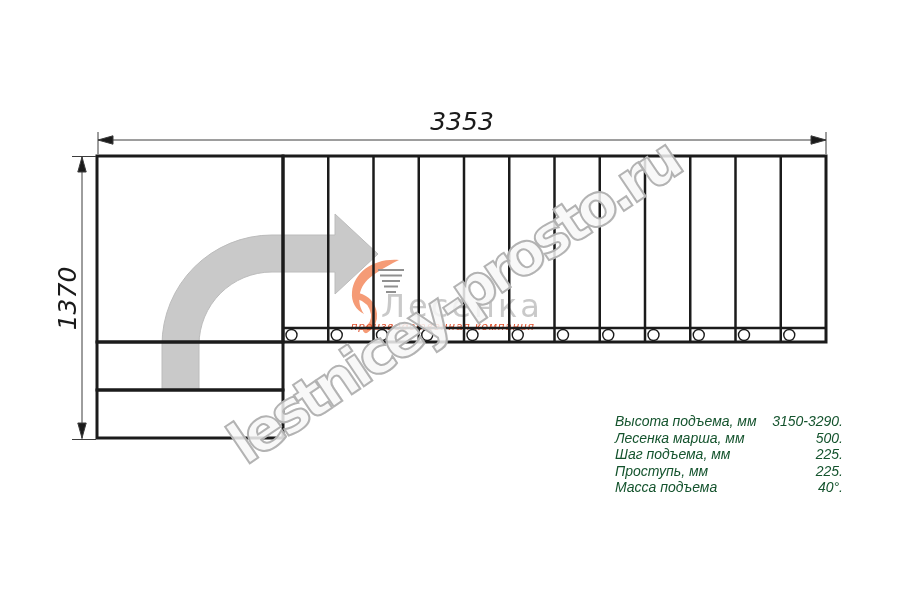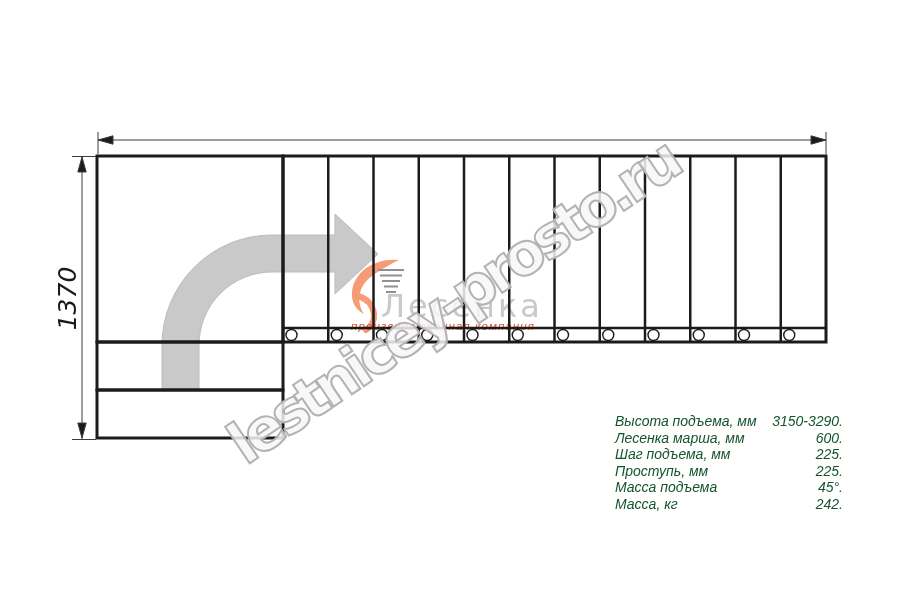--- a/index.html
+++ b/index.html
@@ -125,42 +125,39 @@
       <line x1="82" y1="156" x2="82" y2="439"></line>
       <line x1="72" y1="156.5" x2="96" y2="156.5"></line>
       <line x1="72" y1="439.5" x2="96" y2="439.5"></line>
       <polygon points="82,157 77.8,172 86.2,172"></polygon>
       <polygon points="82,438 77.8,423 86.2,423"></polygon>
     </g>
   </svg>
 
   <div class="watermark-site">lestnicey-prosto.ru</div>
 
+  <div id="dim-width-label" class="dim-label">3353</div>
   <div id="dim-height-label" class="dim-label">1370</div>
 
   <div class="specs" id="specs-table">
       <div class="spec-row">
         <span class="spec-label">Высота подъема, мм</span>
         <span class="spec-value">3150-3290.</span>
       </div>
       <div class="spec-row">
         <span class="spec-label">Лесенка марша, мм</span>
-        <span class="spec-value">600.</span>
+        <span class="spec-value">500.</span>
       </div>
       <div class="spec-row">
         <span class="spec-label">Шаг подъема, мм</span>
         <span class="spec-value">225.</span>
       </div>
       <div class="spec-row">
         <span class="spec-label">Проступь, мм</span>
         <span class="spec-value">225.</span>
       </div>
       <div class="spec-row">
         <span class="spec-label">Масса подъема</span>
-        <span class="spec-value">45°.</span>
-      </div>
-      <div class="spec-row">
-        <span class="spec-label">Масса, кг</span>
-        <span class="spec-value">242.</span>
+        <span class="spec-value">40°.</span>
       </div>
     </div>
 
 </div>
 
 </body></html>

